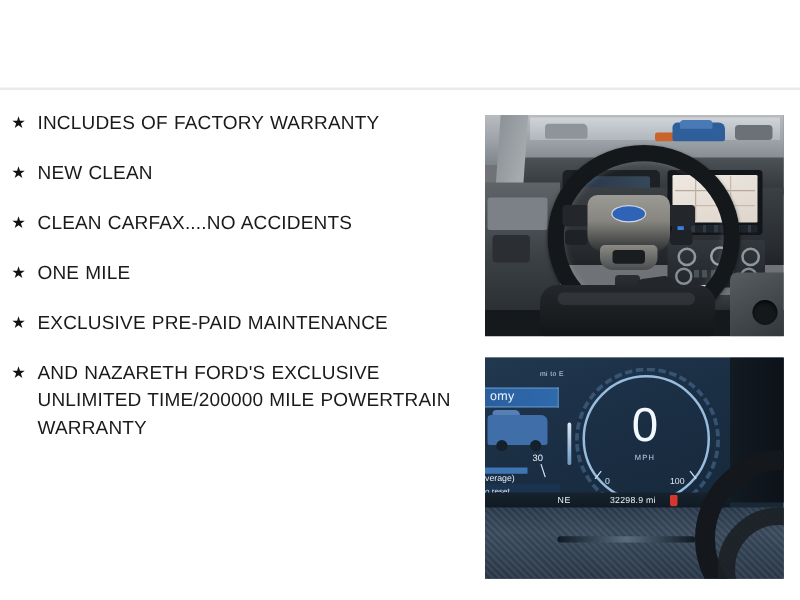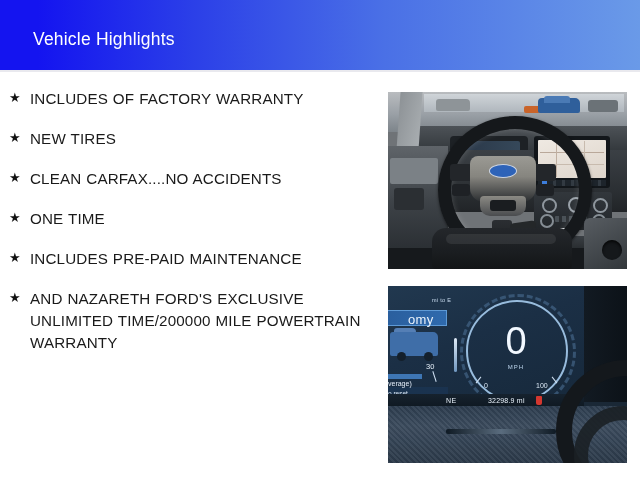--- a/index.html
+++ b/index.html
@@ -159,21 +159,21 @@
   .ph-cluster{background:#1a2836;}
   .p2-screen{position:absolute;left:0;top:0;width:239px;height:116px;
     background:linear-gradient(160deg,#21384f 0%,#1b2f45 40%,#16283a 100%);}
   .p2-bezelR{position:absolute;left:196px;top:0;width:43px;height:116px;
     background:linear-gradient(90deg,#121a22,#0c1218);}
   .p2-toptxt{position:absolute;left:18px;top:2px;width:120px;height:12px;
     font-size:7px;color:#cfe0f2;letter-spacing:1px;opacity:.6;}
   .p2-mitoe{position:absolute;left:44px;top:11px;font-size:5.5px;color:#c9dcf0;letter-spacing:.3px;}
   .p2-econ{position:absolute;left:0;top:24px;width:58px;height:14px;
     background:linear-gradient(90deg,#2a5f9e,#2f6aad);border:1px solid #5e9ad6;border-left:none;}
-  .p2-econtxt{position:absolute;left:20px;top:26px;font-size:13px;color:#eaf3fc;letter-spacing:.3px;}
+  .p2-econtxt{position:absolute;left:4px;top:26px;font-size:10px;color:#eaf3fc;letter-spacing:.3px;}
   .p2-truck{position:absolute;left:2px;top:46px;width:48px;height:24px;
     background:#3f6ea8;border-radius:3px 5px 2px 2px;}
   .p2-truckcab{position:absolute;left:6px;top:42px;width:22px;height:9px;
     background:#557fb5;border-radius:3px 4px 0 0;}
   .p2-truckw1{position:absolute;left:9px;top:66px;width:9px;height:9px;background:#14202c;border-radius:50%;}
   .p2-truckw2{position:absolute;left:36px;top:66px;width:9px;height:9px;background:#14202c;border-radius:50%;}
   .p2-30{position:absolute;left:38px;top:76px;font-size:7.5px;color:#e6f0fa;}
   .p2-tick30{position:absolute;left:46px;top:85px;width:1px;height:11px;background:#cfe0f2;transform:rotate(-18deg);}
   .p2-bar1{position:absolute;left:0;top:88px;width:34px;height:5px;background:#3e76b4;}
   .p2-avg{position:absolute;left:0;top:94px;font-size:7px;color:#e4eefa;}
@@ -209,50 +209,47 @@
   .p2-wheelrim2{position:absolute;left:186px;top:120px;width:70px;height:70px;
     border:14px solid #1b2025;border-radius:50%;opacity:.9;}
 
   .photo-frame{position:absolute;inset:0;}
 </style>
 </head>
 <body>
 
 <div class="page">
 
-  <div class="header">
-    <div class="header-title">Vehicle Highlights</div>
-  </div>
   <div class="header-rule"></div>
 
   <div class="highlights">
 
     <div class="hl-item">
       <span class="hl-star">★</span>
       <span class="hl-text">INCLUDES OF FACTORY WARRANTY</span>
     </div>
 
     <div class="hl-item">
       <span class="hl-star">★</span>
-      <span class="hl-text">NEW TIRES</span>
+      <span class="hl-text">NEW CLEAN</span>
     </div>
 
     <div class="hl-item">
       <span class="hl-star">★</span>
       <span class="hl-text">CLEAN CARFAX....NO ACCIDENTS</span>
     </div>
 
     <div class="hl-item">
       <span class="hl-star">★</span>
-      <span class="hl-text">ONE TIME</span>
-    </div>
-
-    <div class="hl-item">
-      <span class="hl-star">★</span>
-      <span class="hl-text">INCLUDES PRE-PAID MAINTENANCE</span>
+      <span class="hl-text">ONE MILE</span>
+    </div>
+
+    <div class="hl-item">
+      <span class="hl-star">★</span>
+      <span class="hl-text">EXCLUSIVE PRE-PAID MAINTENANCE</span>
     </div>
 
     <div class="hl-item">
       <span class="hl-star">★</span>
       <span class="hl-text">AND NAZARETH FORD'S EXCLUSIVE UNLIMITED TIME/200000 MILE POWERTRAIN WARRANTY</span>
     </div>
 
   </div>
 
   <div class="photos">

